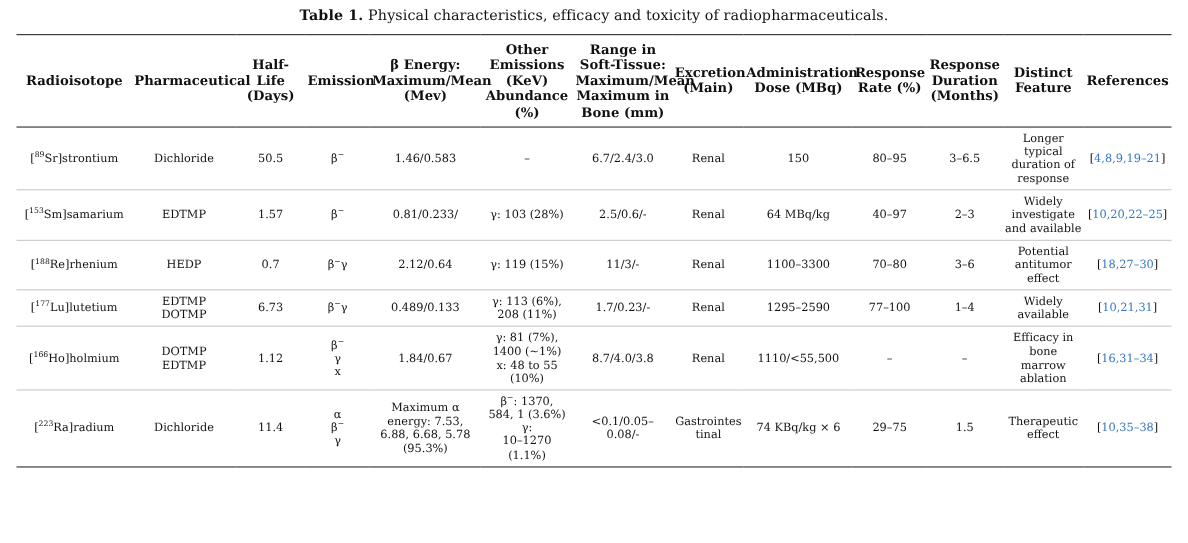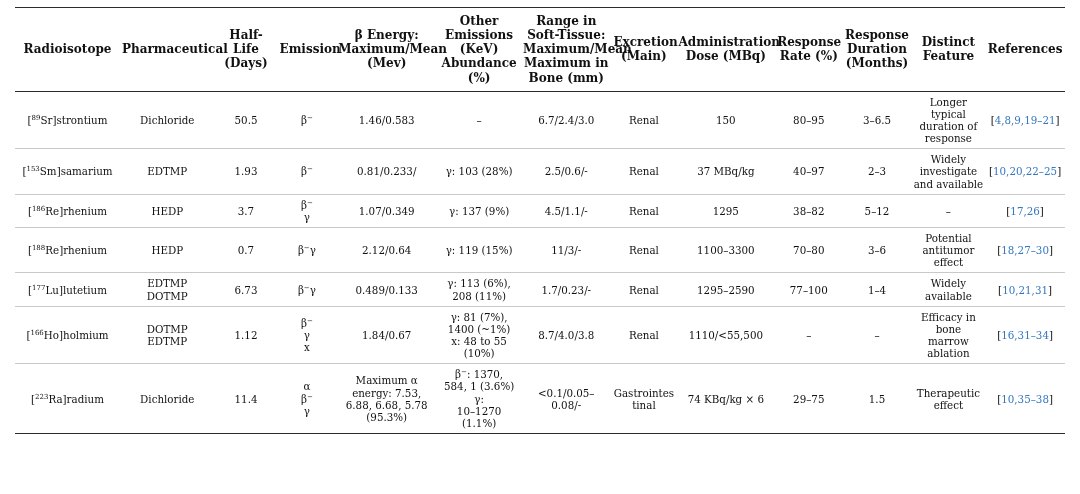--- a/index.html
+++ b/index.html
@@ -34,20 +34,23 @@
   sup { font-size: 68%; line-height: 0; }
   .ref { color: var(--link); }
   .footnote {
     text-align: center; font-size: 12.3px; margin-top: 5px; letter-spacing: 0.05px;
   }
 </style>
 </head>
 <body>
 
 <div class="page">
+  <div class="caption">
+    <span class="cap-label">Table 1.</span><span> Physical characteristics, efficacy and toxicity of radiopharmaceuticals.</span>
+  </div>
 
   <table>
     <colgroup id="cols">
         <col style="width: 10%;">
         <col style="width: 9%;">
         <col style="width: 6%;">
         <col style="width: 5.6%;">
         <col style="width: 9.6%;">
         <col style="width: 8%;">
         <col style="width: 8.6%;">
@@ -87,46 +90,31 @@
           <td>Renal</td>
           <td>150</td>
           <td>80–95</td>
           <td>3–6.5</td>
           <td>Longer typical duration of response</td>
           <td>[<span class="ref">4,8,9,19–21</span>]</td>
         </tr>
         <tr>
           <td>[<sup>153</sup>Sm]samarium</td>
           <td>EDTMP</td>
-          <td>1.93</td>
+          <td>1.57</td>
           <td>β<sup>−</sup></td>
           <td>0.81/0.233/</td>
           <td>γ: 103 (28%)</td>
           <td>2.5/0.6/-</td>
           <td>Renal</td>
-          <td>37 MBq/kg</td>
+          <td>64 MBq/kg</td>
           <td>40–97</td>
           <td>2–3</td>
           <td>Widely investigate and available</td>
           <td>[<span class="ref">10,20,22–25</span>]</td>
-        </tr>
-        <tr>
-          <td>[<sup>186</sup>Re]rhenium</td>
-          <td>HEDP</td>
-          <td>3.7</td>
-          <td>β<sup>−</sup><br>γ</td>
-          <td>1.07/0.349</td>
-          <td>γ: 137 (9%)</td>
-          <td>4.5/1.1/-</td>
-          <td>Renal</td>
-          <td>1295</td>
-          <td>38–82</td>
-          <td>5–12</td>
-          <td>–</td>
-          <td>[<span class="ref">17,26</span>]</td>
         </tr>
         <tr>
           <td>[<sup>188</sup>Re]rhenium</td>
           <td>HEDP</td>
           <td>0.7</td>
           <td>β<sup>−</sup>γ</td>
           <td>2.12/0.64</td>
           <td>γ: 119 (15%)</td>
           <td>11/3/-</td>
           <td>Renal</td>

